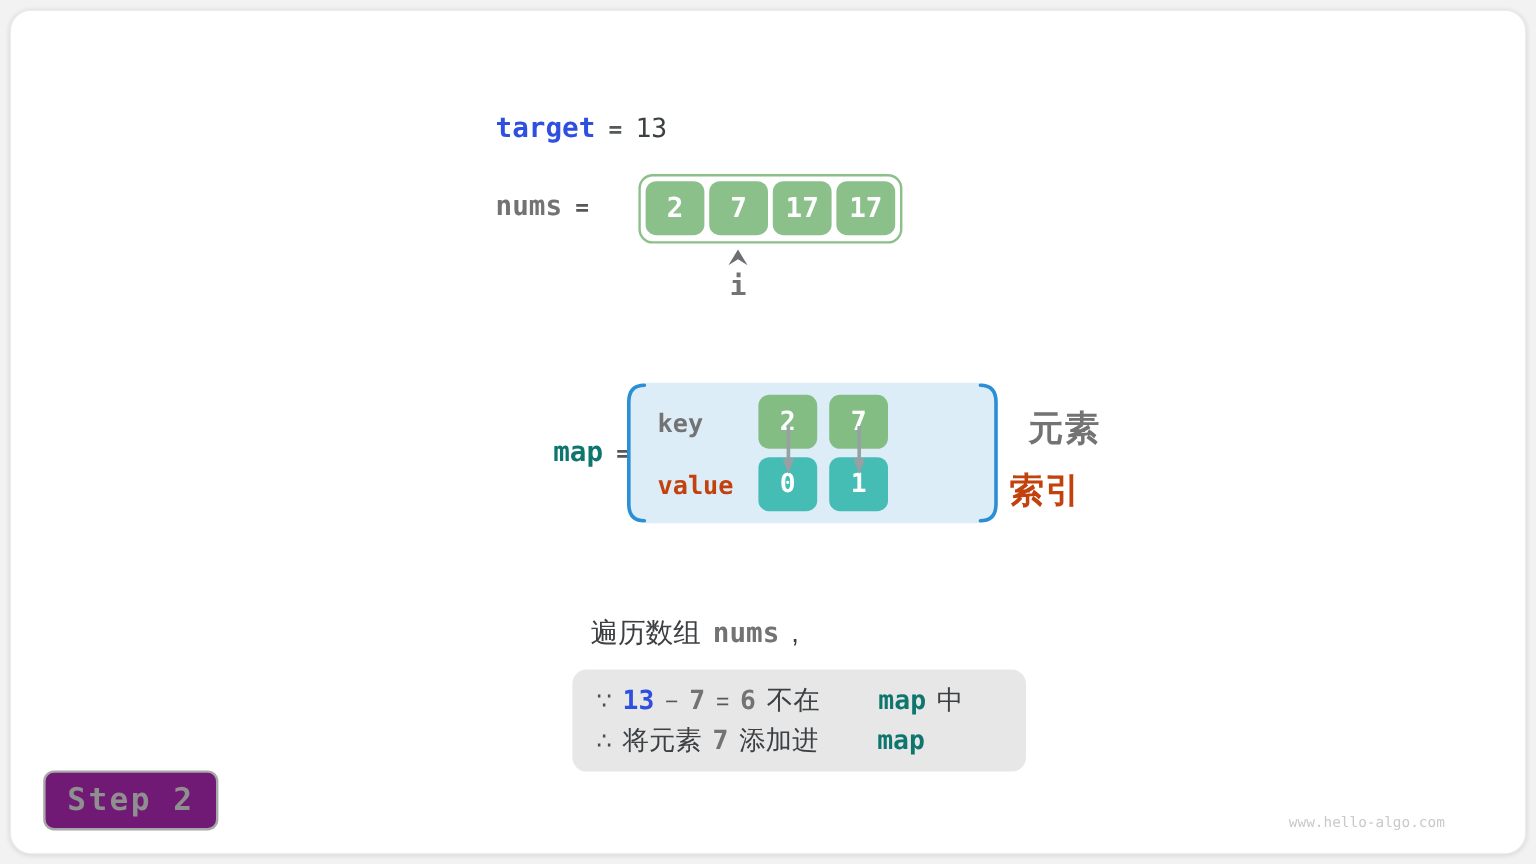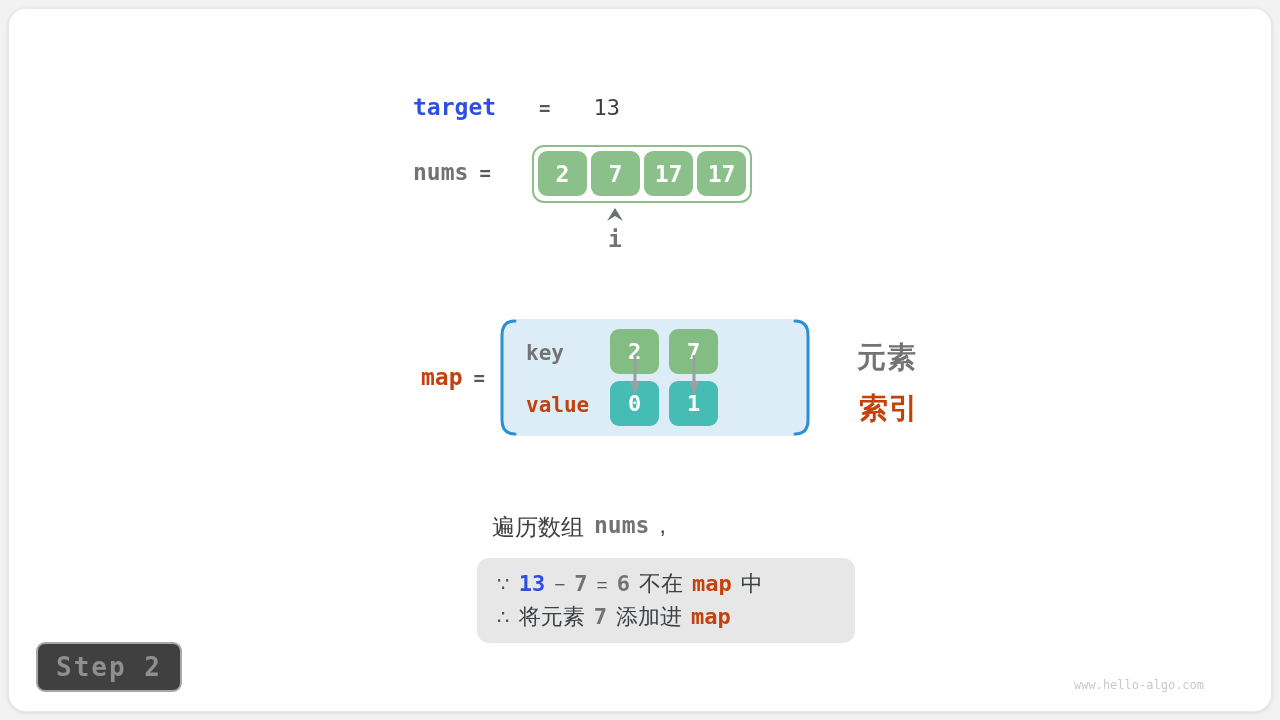--- a/index.html
+++ b/index.html
@@ -12,21 +12,21 @@
   .card{
     position:absolute;left:8px;top:8px;right:8px;bottom:8px;
     background:#ffffff;border-radius:18px;
     border:1px solid #e9e9e9;
     box-shadow:0 1px 4px rgba(0,0,0,0.10);
   }
   .abs{position:absolute;}
   .mono{font-family:"DejaVu Sans Mono","Liberation Mono",monospace;font-weight:bold;}
   .mono-reg{font-family:"DejaVu Sans Mono","Liberation Mono",monospace;font-weight:normal;}
   .royal{color:#2e4fdf;}
-  .azure{color:#c2410c;}
+  .azure{color:#0f766e;margin-left:40px;}
   .green{color:#737373;}
   .teal{color:#c2410c;}
   .dark{color:#3d4043;}
   .grayop{color:#55595c;}
 
   .kv-row{display:flex;align-items:baseline;font-size:23px;}
   .kv-row .eq{font-size:19px;margin:0 11px;}
 
   
   .nums-array{
@@ -37,67 +37,67 @@
   .num-cell{
     width:49px;height:45px;background:#8cc08a;border-radius:9px;
     color:#ffffff;font-family:"DejaVu Sans Mono",monospace;font-weight:bold;
     font-size:23px;display:flex;align-items:center;justify-content:center;
   }
 
   .pointer-caret{left:602px;top:207px;width:26px;height:16px;}
   .pointer-i{left:602px;top:226px;width:26px;text-align:center;font-size:23px;}
 
   
-  .map-box{left:499px;top:318px;width:312px;height:119px;}
+  .map-box{left:521px;top:318px;width:312px;height:119px;}
   .map-bg{position:absolute;left:3px;top:1px;right:3px;bottom:1px;background:#ddedf8;border-radius:15px;}
   .map-brackets{position:absolute;left:0;top:0;}
   .map-lbl{position:absolute;font-size:21px;}
   .lbl-key{left:27px;top:23px;}
   .lbl-value{left:27px;top:75px;}
   .map-cell{
     position:absolute;width:49px;height:45px;border-radius:9px;
     color:#fff;font-family:"DejaVu Sans Mono",monospace;font-weight:bold;font-size:22px;
     display:flex;align-items:center;justify-content:center;
   }
   .kcell{background:#84bd84;top:11px;}
   .vcell{background:#45bdb4;top:63px;}
   .col1{left:111px;} .col2{left:170px;}
   .kv-arrow{position:absolute;top:37px;z-index:3;}
   .arr1{left:130px;} .arr2{left:189px;}
 
   .side-label{font-size:29px;font-weight:bold;letter-spacing:1px;}
 
-  .caption{left:492px;top:512px;display:flex;align-items:flex-start;gap:10px;font-size:23px;}
+  .caption{left:492px;top:512px;display:flex;align-items:center;gap:10px;font-size:23px;}
 
   .note-box{
     left:477px;top:558px;width:378px;height:85px;box-sizing:border-box;
     background:#e7e7e7;border-radius:12px;padding:11px 0 0 20px;
   }
   .note-line{display:flex;align-items:baseline;gap:9px;font-size:22px;height:33px;}
   .note-line .sym{font-size:20px;color:#4a4e51;}
   .note-line .op{font-size:19px;}
 
   .step-badge{
     left:36px;top:642px;width:146px;height:50px;box-sizing:border-box;
-    border:2px solid #a8a8a8;border-radius:9px;background:#404040;
+    border:2px solid #a8a8a8;border-radius:9px;background:#701a75;
     display:flex;align-items:center;justify-content:center;
     color:#8f8f8f;font-family:"DejaVu Sans Mono",monospace;
     font-weight:bold;font-size:26px;letter-spacing:2px;
   }
   .watermark{
     left:1074px;top:678px;color:#c9c9c9;font-size:12px;
     font-family:"DejaVu Sans Mono","Liberation Mono",monospace;
   }
 </style>
 </head>
 <body>
 
 <div class="card"></div>
 
-<div class="abs kv-row" style="left:413px;top:94px;gap:32px;">
+<div class="abs kv-row" style="left:413px;top:94px;">
   <span class="mono royal">target</span>
   <span class="mono grayop eq">=</span>
   <span class="mono-reg dark" style="font-size:22px;">13</span>
 </div>
 
 <div class="abs kv-row" style="left:413px;top:159px;">
   <span class="mono green">nums</span>
   <span class="mono grayop eq">=</span>
 </div>
 <div class="abs nums-array">
@@ -132,21 +132,21 @@
     <line x1="6" y1="0" x2="6" y2="28" stroke="#97a0a3" stroke-width="3"></line>
     <polygon points="1,27 11,27 6,40" fill="#97a0a3"></polygon>
   </svg>
   <svg class="kv-arrow arr2" width="12" height="42" viewBox="0 0 12 42">
     <line x1="6" y1="0" x2="6" y2="28" stroke="#97a0a3" stroke-width="3"></line>
     <polygon points="1,27 11,27 6,40" fill="#97a0a3"></polygon>
   </svg>
 </div>
 
 <div class="abs side-label green" style="left:857px;top:338px;">元素</div>
-<div class="abs side-label teal" style="left:859px;top:389px;">索引</div>
+<div class="abs side-label teal" style="left:841px;top:389px;">索引</div>
 
 <div class="abs caption">
   <span class="dark">遍历数组</span>
   <span class="mono green">nums</span>
   <span class="dark">,</span>
 </div>
 
 <div class="abs note-box">
   <div class="note-line">
     <span class="sym">∵</span>

